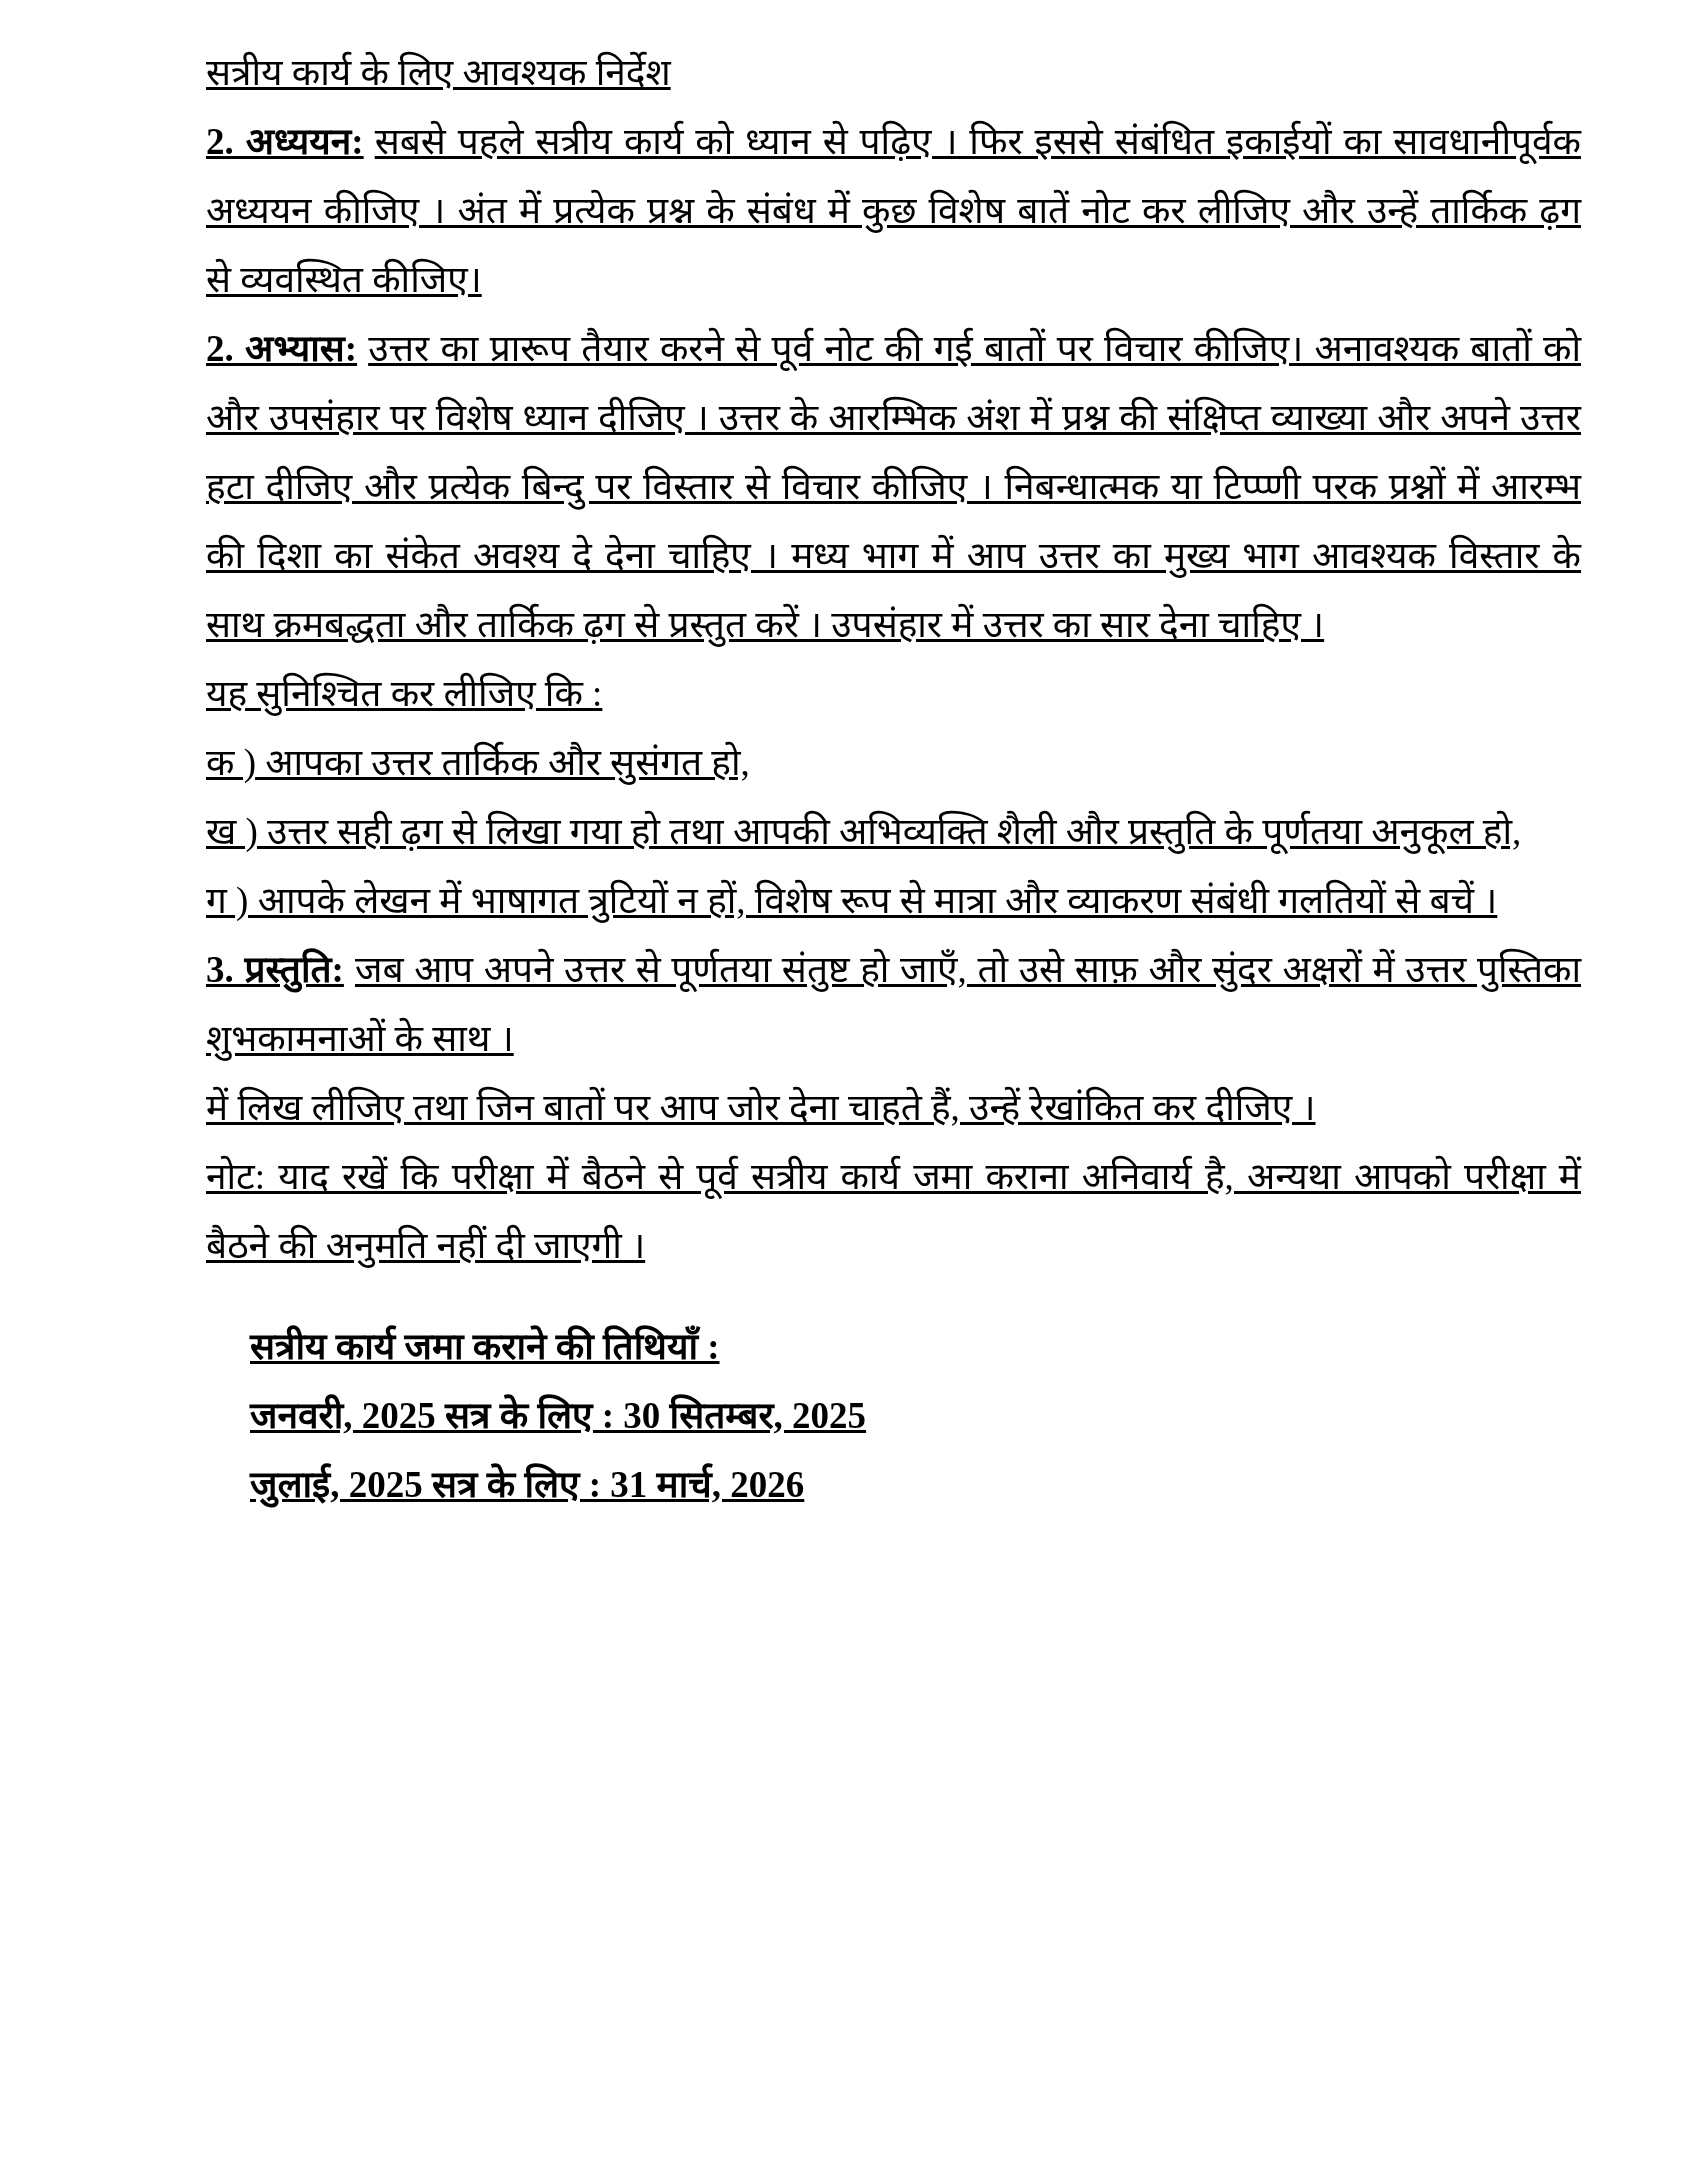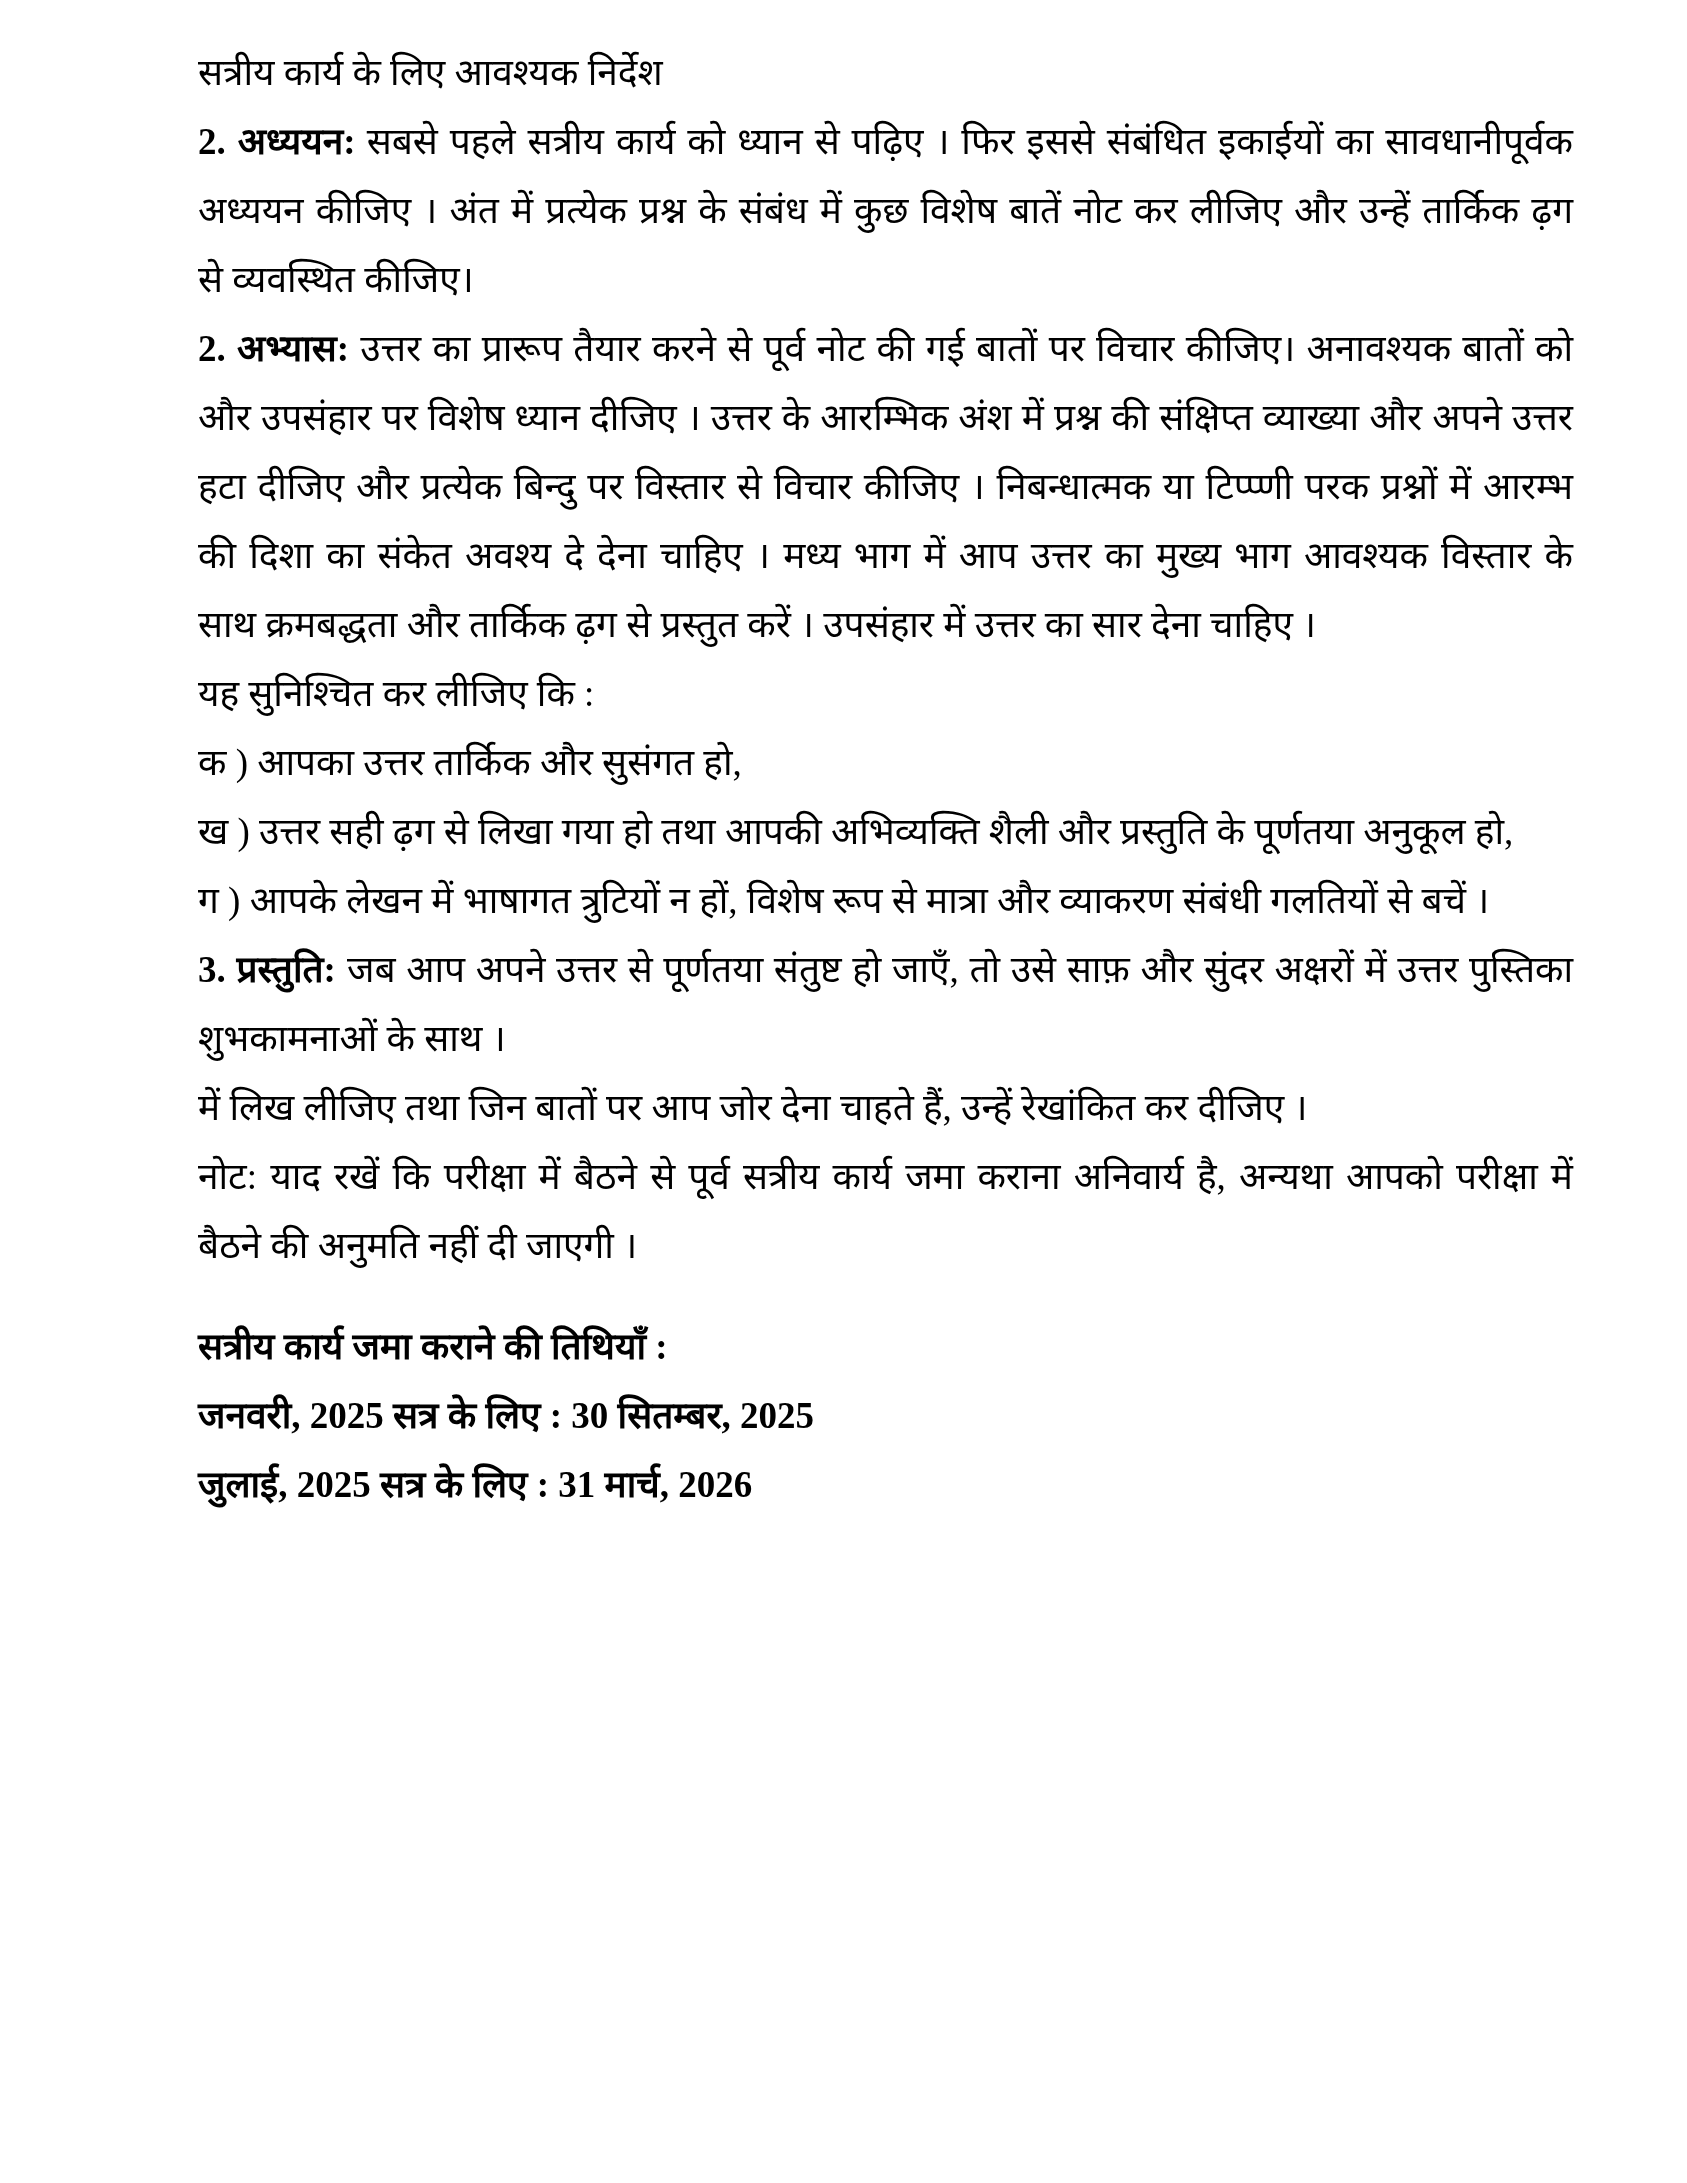--- a/index.html
+++ b/index.html
@@ -11,23 +11,24 @@
     position: relative;
     width: 1687px;
     height: 2183px;
     background: #ffffff;
     font-family: "Liberation Serif", "DejaVu Serif", serif;
     color: #000000;
     overflow: hidden;
   }
   .content {
     position: absolute;
-    left: 198px;
+    left: 206px;
     top: 38px;
     width: 1375px;
+    text-decoration: underline;
   }
   .line {
     font-size: 37px;
     line-height: 69px;
     height: 69px;
     white-space: normal;
     text-align: left;
     text-align-last: left;
     overflow: visible;
   }
@@ -35,20 +36,21 @@
   .line.full {
     text-align: justify;
     text-align-last: justify;
   }
   .prefix {
     font-weight: bold;
     margin-right: 0.30em;
   }
   .dates {
     margin-top: 32px;
+    margin-left: 44px;
   }
   .dates .line {
     font-weight: bold;
   }
 </style>
 </head>
 <body>
 
 <div class="page">
   <div class="content">

